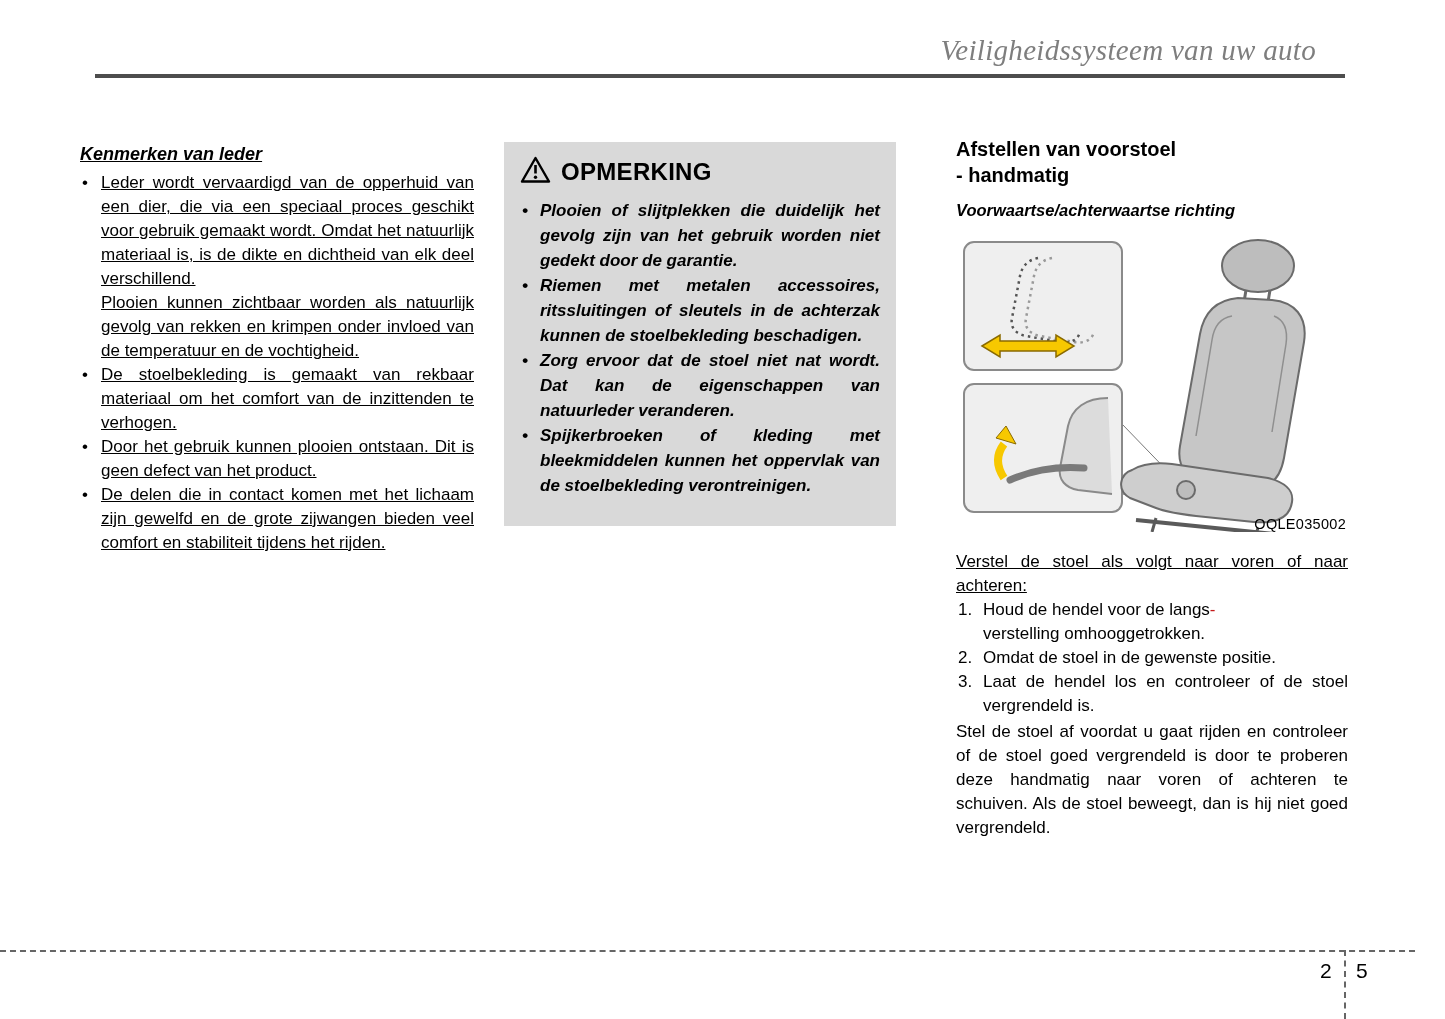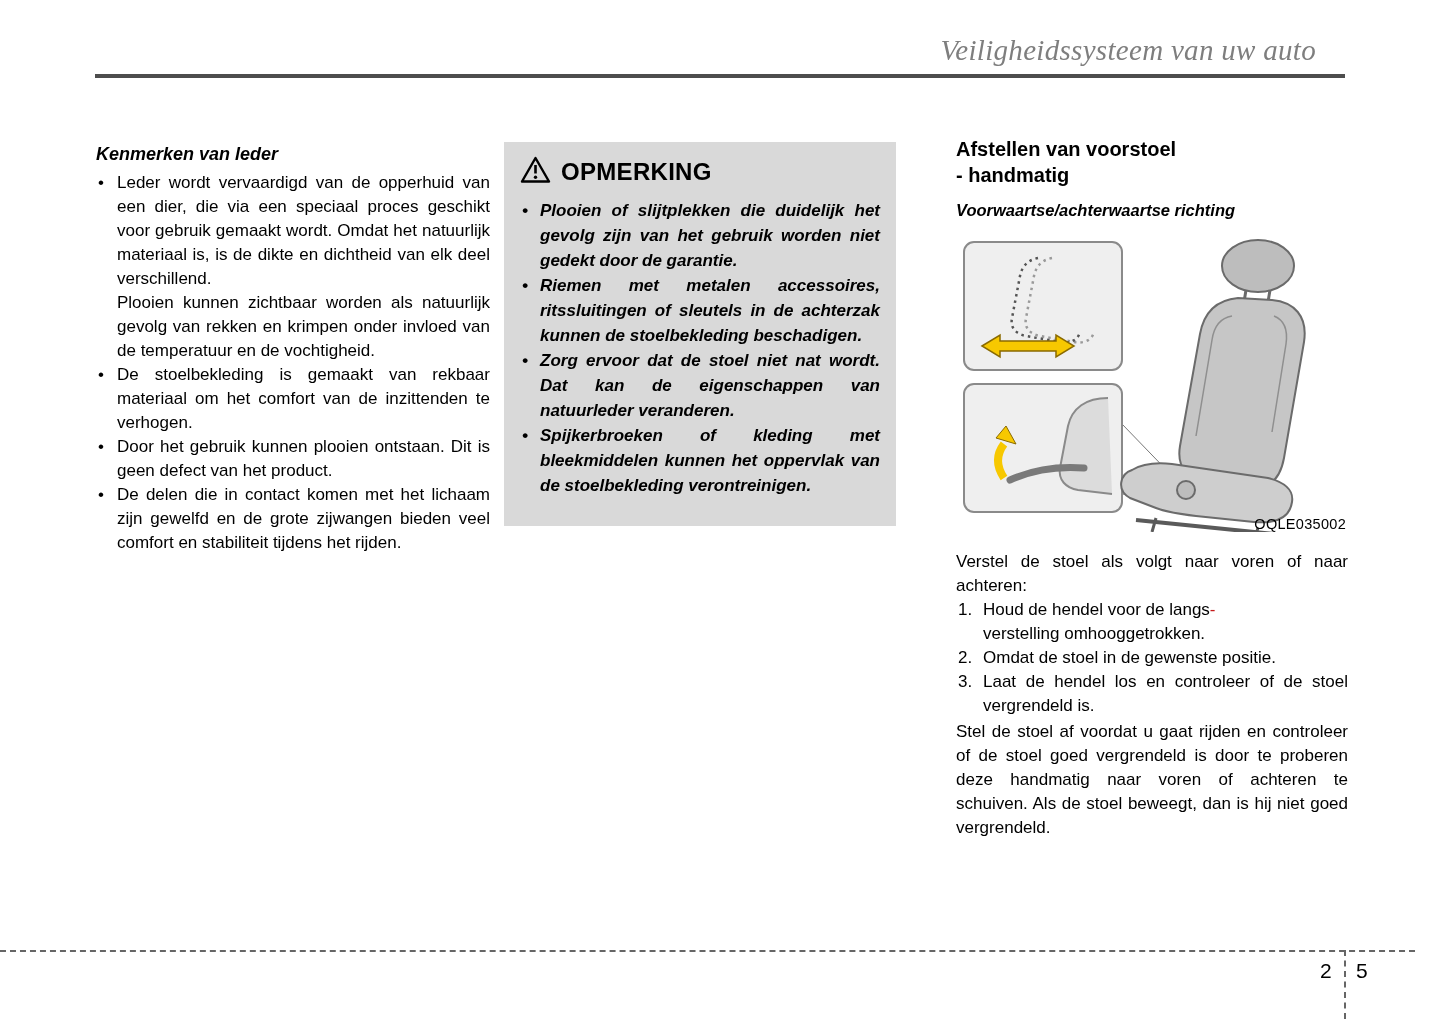--- a/index.html
+++ b/index.html
@@ -16,21 +16,21 @@
   }
   .header-rule {
     position:absolute; top:74px; left:95px; width:1250px; height:4px;
     background:#4d4d4d;
   }
 
   
   .coltext { font-size:17px; line-height:24px; text-align:justify; }
 
   
-  .col1 { position:absolute; left:96px; top:142px; width:394px; }
+  .col1 { position:absolute; left:80px; top:142px; width:394px;text-decoration:underline; }
   .col1-heading {
     font-weight:bold; font-style:italic; font-size:18px;
     margin:0 0 5px 0; text-align:left;
   }
   .bullet { position:relative; padding-left:21px; }
   .bullet::before { content:"\2022"; position:absolute; left:2px; top:0; }
   .continuation { padding-left:21px; }
 
   
   .notice-box {
@@ -51,21 +51,21 @@
   .right-subheading {
     font-weight:bold; font-style:italic; font-size:16.5px;
     margin-top:10px; text-align:left;
   }
   .figure {
     position:relative; width:392px; height:308px; margin-top:10px;
   }
   .figure-caption {
     position:absolute; right:2px; bottom:4px; font-size:14.5px; letter-spacing:0.3px;
   }
-  .intro { margin-top:10px; }
+  .intro { margin-top:10px;text-decoration:underline; }
   .step { position:relative; padding-left:27px; }
   .step-num { position:absolute; left:2px; top:0; }
   .outro { margin-top:2px; }
   .red { color:#c41a1a; }
 
   
   .footer-dash {
     position:absolute; top:950px; left:0; width:1445px; height:0;
     border-top:2px dashed #666;
   }

